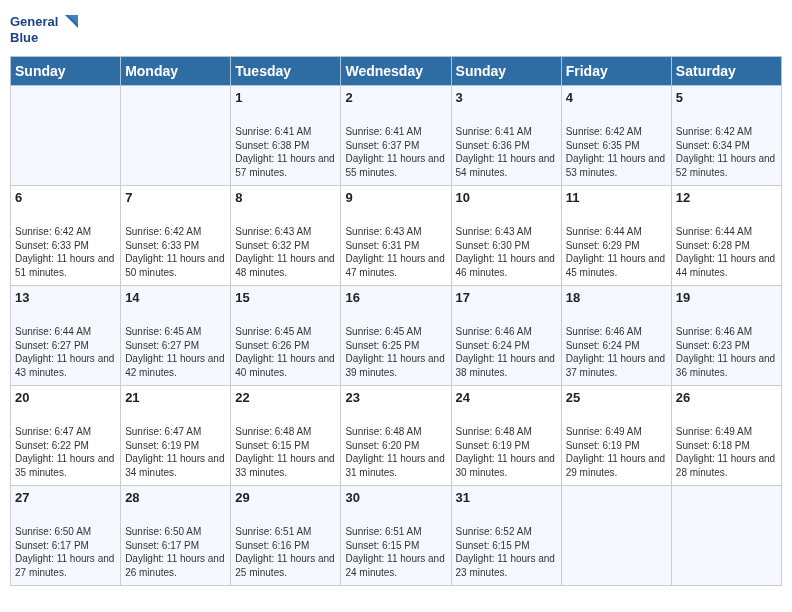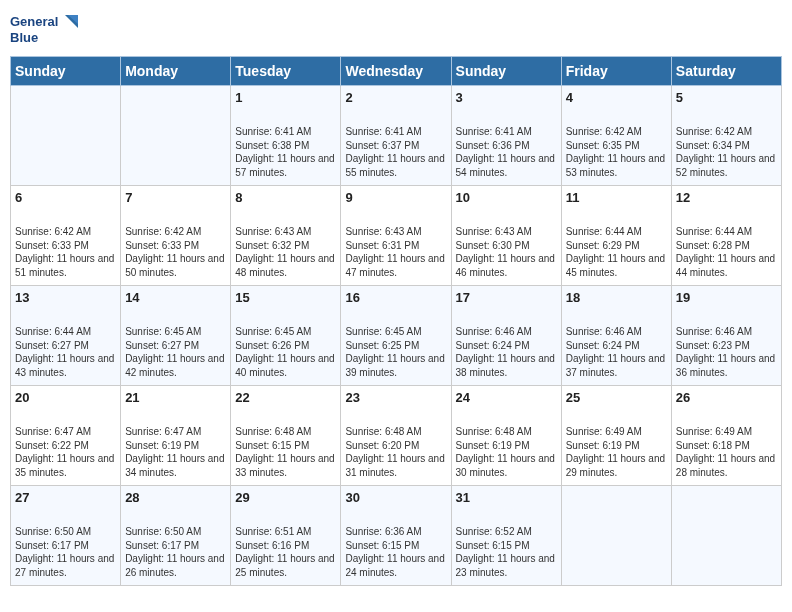--- a/index.html
+++ b/index.html
@@ -284,21 +284,21 @@
 Daylight: 11 hours and 26 minutes.</div>
         </td>
         <td>
           <span class="day-num">29</span>
           <div class="cell-info">Sunrise: 6:51 AM
 Sunset: 6:16 PM
 Daylight: 11 hours and 25 minutes.</div>
         </td>
         <td>
           <span class="day-num">30</span>
-          <div class="cell-info">Sunrise: 6:36 AM
+          <div class="cell-info">Sunrise: 6:51 AM
 Sunset: 6:15 PM
 Daylight: 11 hours and 24 minutes.</div>
         </td>
         <td>
           <span class="day-num">31</span>
           <div class="cell-info">Sunrise: 6:52 AM
 Sunset: 6:15 PM
 Daylight: 11 hours and 23 minutes.</div>
         </td>
         <td></td>

